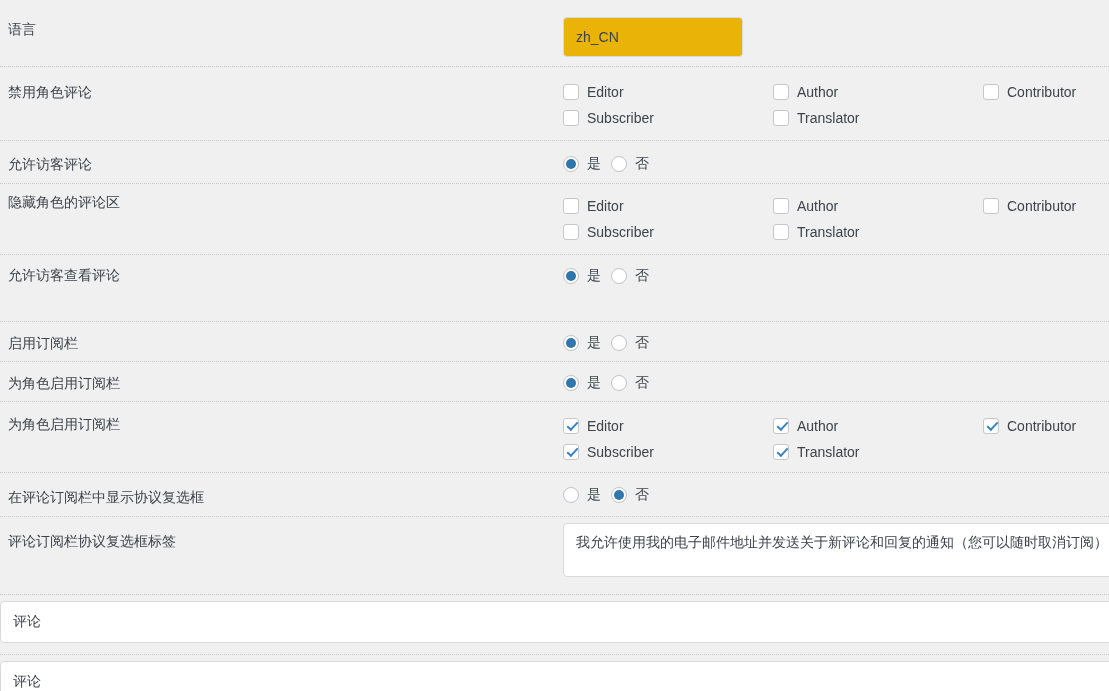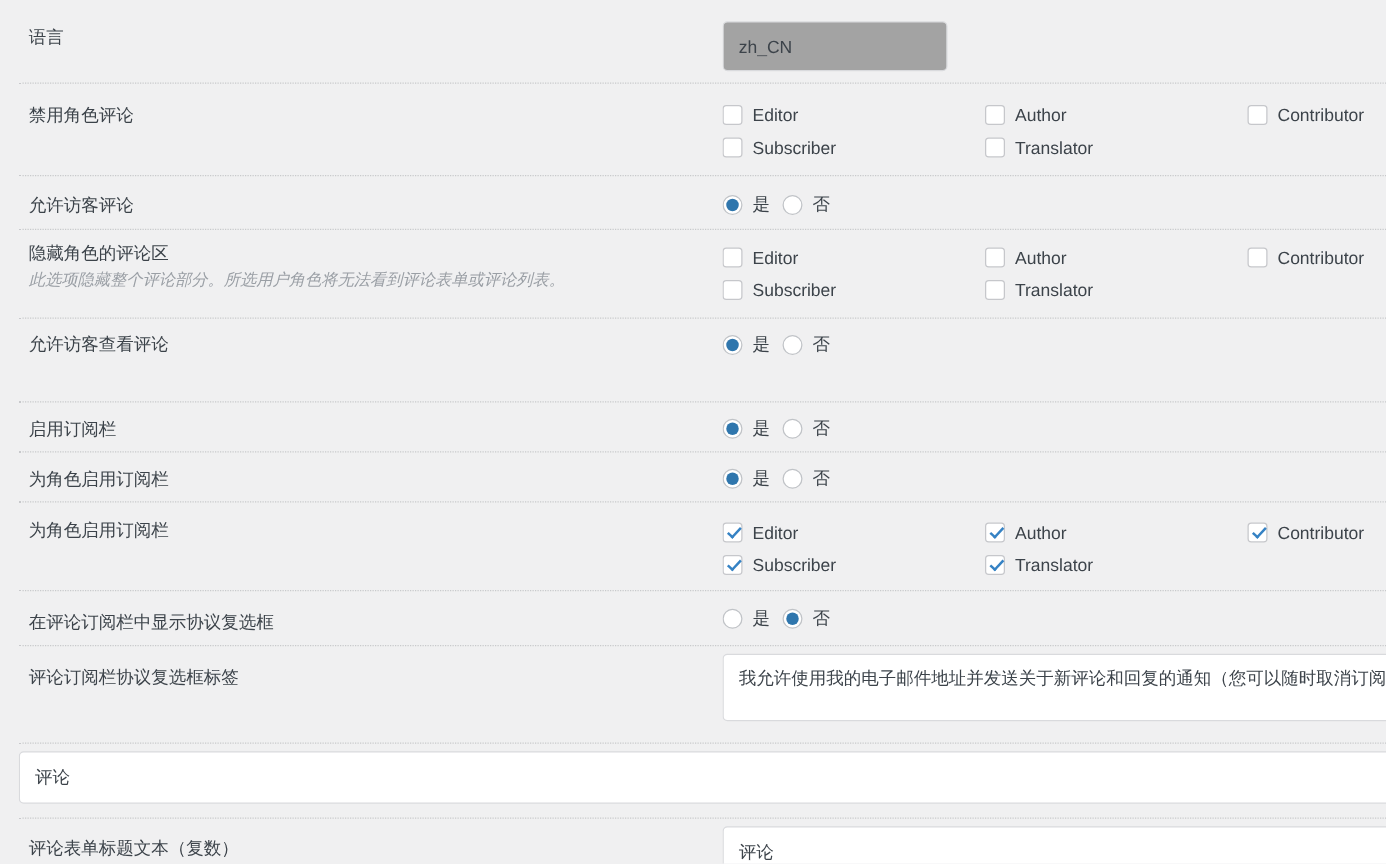--- a/index.html
+++ b/index.html
@@ -3,21 +3,21 @@
 <meta charset="utf-8">
 <style>
   html,body{margin:0;padding:0;}
   body{
     width:1109px;height:691px;overflow:hidden;
     background:#f0f0f1;
     font-family:"Liberation Sans","DejaVu Sans",sans-serif;
     color:#3c434a;
     font-size:14px;
   }
-  .form{padding-left:15px;}
+  .form{}
   .row{display:flex;box-sizing:border-box;border-bottom:1px dotted #c8c9cc;}
   .row:last-child{border-bottom:none;}
   .cell-label{flex:0 0 563px;box-sizing:border-box;padding-left:8px;padding-right:24px;}
   .cell-control{flex:1;min-width:0;overflow:hidden;box-sizing:border-box;}
   .setting-label{font-size:14px;line-height:1.45;color:#3c434a;}
   .setting-desc{font-size:13px;line-height:1.45;color:#9a9fa5;font-style:italic;margin-top:3px;}
 
   
   .r1{height:67px}  .r1 .cell-label{padding-top:19px}  .r1 .cell-control{padding-top:17px}
   .r2{height:74px}  .r2 .cell-label{padding-top:15px}  .r2 .cell-control{padding-top:17px}
@@ -28,21 +28,21 @@
   .r7{height:40px}  .r7 .cell-label{padding-top:11px}  .r7 .cell-control{padding-top:12px}
   .r8{height:71px}  .r8 .cell-label{padding-top:12px}  .r8 .cell-control{padding-top:16px}
   .r9{height:44px}  .r9 .cell-label{padding-top:14px}  .r9 .cell-control{padding-top:13px}
   .r10{height:78px} .r10 .cell-label{padding-top:14px} .r10 .cell-control{padding-top:6px}
   .r11{height:60px} .r11 .cell-label{padding-top:13px} .r11 .cell-control{padding-top:6px}
   .r12{height:36px} .r12 .cell-label{padding-top:13px} .r12 .cell-control{padding-top:6px}
 
   
   .text-input{
     box-sizing:border-box;height:40px;width:180px;
-    background:#a3a3a3;border:1px solid #d9dadd;border-radius:4px;
+    background:#eab308;border:1px solid #d9dadd;border-radius:4px;
     padding:0 12px;font-size:14px;color:#3c434a;
     font-family:"Liberation Sans","DejaVu Sans",sans-serif;outline:none;
   }
   .wide-input{
     box-sizing:border-box;height:42px;width:calc(100% + 16px);
     background:#fff;border:1px solid #d9dadd;border-radius:4px;
     padding:0 12px;font-size:14px;color:#3c434a;
     font-family:"Liberation Sans","DejaVu Sans",sans-serif;outline:none;
   }
   .agreement-textarea{
@@ -137,21 +137,20 @@
             <span class="radio"></span>
             <span class="opt-label">否</span>
           </label>
       </div>
     </div>
   </div>
 
   <div class="row r4">
     <div class="cell-label">
       <div class="setting-label">隐藏角色的评论区</div>
-      <div class="setting-desc">此选项隐藏整个评论部分。所选用户角色将无法看到评论表单或评论列表。</div>
     </div>
     <div class="cell-control">
       <div class="roles-grid">
         <label class="role-item">
             <span class="checkbox"></span>
             <span class="opt-label">Editor</span>
           </label>
         <label class="role-item">
             <span class="checkbox"></span>
             <span class="opt-label">Author</span>
@@ -283,21 +282,18 @@
     </div>
   </div>
 
   <div class="row r11">
     <div class="cell-control">
       <input class="wide-input" type="text" value="评论" style="">
     </div>
   </div>
 
   <div class="row r12">
-    <div class="cell-label">
-      <div class="setting-label">评论表单标题文本（复数）</div>
-    </div>
     <div class="cell-control">
       <input class="wide-input" type="text" value="评论" style="">
     </div>
   </div>
 
 </div>
 
 </body></html>

